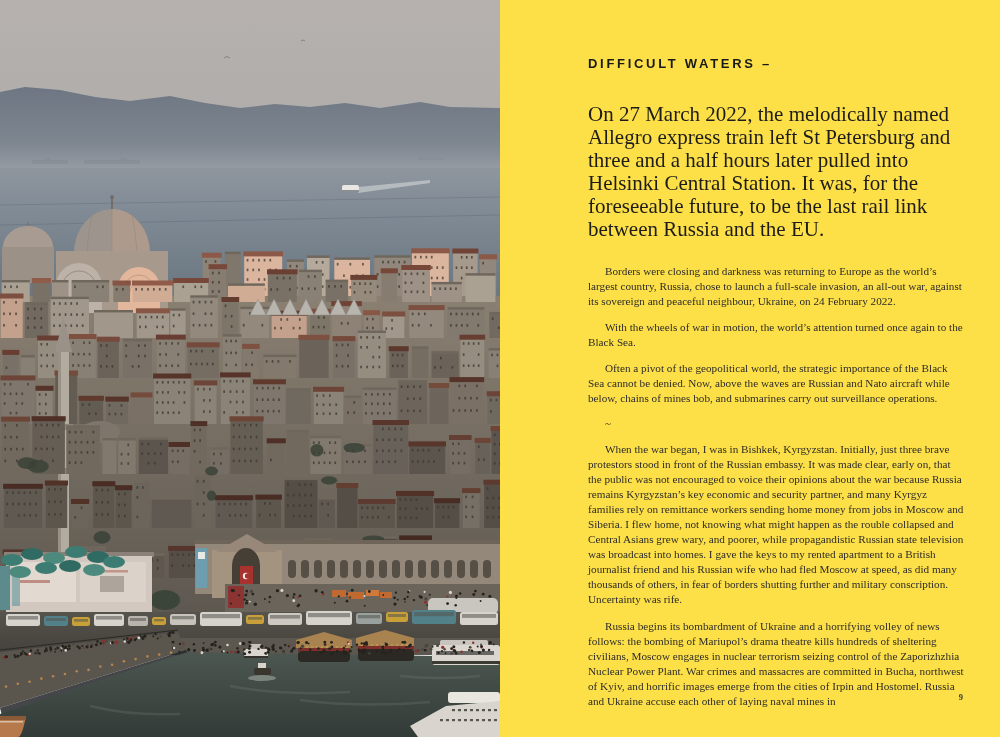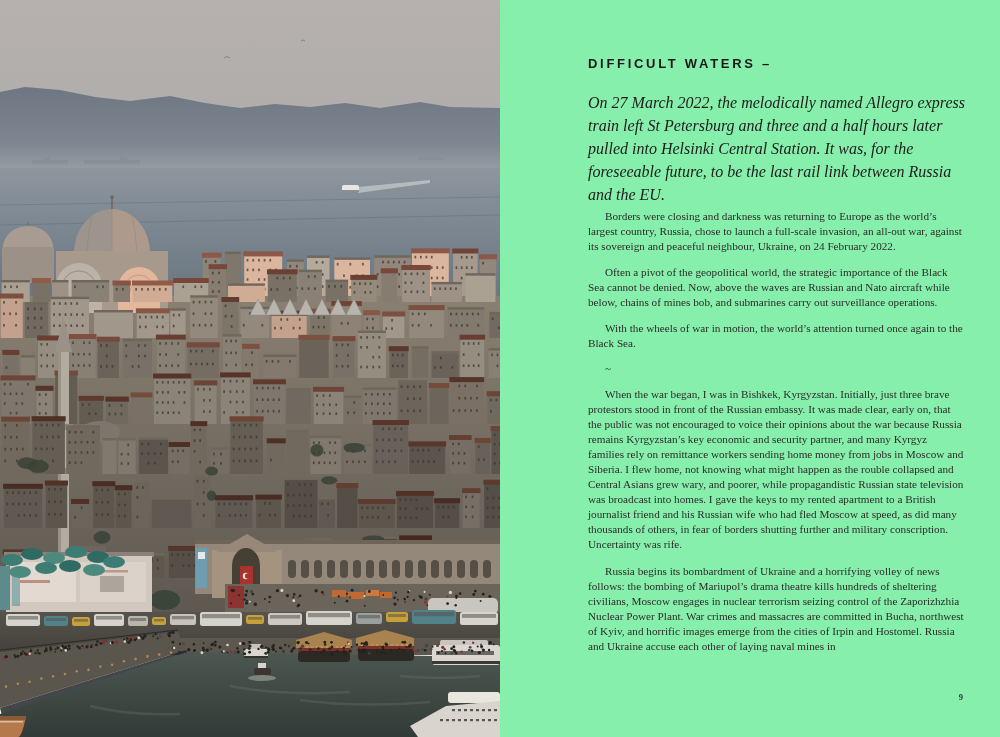--- a/index.html
+++ b/index.html
@@ -1,27 +1,27 @@
 <!DOCTYPE html>
 <html><head>
 <meta charset="utf-8">
 <style>
   html,body{margin:0;padding:0;background:#ffffff;}
   .spread{position:relative;width:1000px;height:737px;background:#fdfdfc;overflow:hidden;
           font-family:"Liberation Serif",serif;}
   .photo{position:absolute;left:0;top:0;width:500px;height:737px;margin:0;}
   .photo svg{display:block;}
   .page{position:absolute;left:500px;top:0;width:500px;height:737px;box-sizing:border-box;
-        padding:54px 35px 0 88px;background:#86efac;}
+        padding:54px 35px 0 88px;background:#fde047;}
   h1{margin:0;font-family:"Liberation Sans",sans-serif;font-size:13px;color:#19191a;
      font-weight:700;letter-spacing:2.7px;line-height:1.6;}
   h1 .l2{display:block;font-weight:400;letter-spacing:3.4px;color:#232324;}
-  .lead{font-size:16px;line-height:23px;color:#1d1c1b;margin:16px 0 0;font-style:italic;}
+  .lead{font-size:21px;line-height:23px;color:#1d1c1b;margin:28px 0 0;}
   .body-text{font-size:11.2px;line-height:15.1px;color:#2d2b29;margin:11px 0 0;text-indent:17px;}
-  .body-text.first{margin-top:3px;}
+  .body-text.first{margin-top:23px;}
   .sep{margin:9px 0 0;font-size:11.2px;line-height:15px;color:#2d2b29;padding-left:17px;}
   .page-num{position:absolute;right:37px;bottom:35px;font-size:8.5px;font-weight:700;color:#3a3a3a;}
 </style>
 </head>
 <body>
 
 <div class="spread">
 
   <figure class="photo" aria-label="Istanbul at dusk: mosque domes and minarets above the rooftops, the Galata Bridge crowded with people, buses on the waterfront and ferries on the Golden Horn, hazy hills across the water">
     <svg width="500" height="737" viewBox="0 0 500 737">
@@ -1895,20 +1895,20 @@
         </g>
     </svg>
   </figure>
 
   <main class="page">
     <h1>
       <span class="l1">DIFFICULT WATERS –</span>
     </h1>
     <p class="lead">On 27 March 2022, the melodically named Allegro express train left St Petersburg and three and a half hours later pulled into Helsinki Central Station. It was, for the foreseeable future, to be the last rail link between Russia and the EU.</p>
     <p class="body-text first">Borders were closing and darkness was returning to Europe as the world’s largest country, Russia, chose to launch a full-scale invasion, an all-out war, against its sovereign and peaceful neighbour, Ukraine, on 24 February 2022.</p>
+    <p class="body-text">With the wheels of war in motion, the world’s attention turned once again to the Black Sea.</p>
     <p class="body-text">Often a pivot of the geopolitical world, the strategic importance of the Black Sea cannot be denied. Now, above the waves are Russian and Nato aircraft while below, chains of mines bob, and submarines carry out surveillance operations.</p>
-    <p class="body-text">With the wheels of war in motion, the world’s attention turned once again to the Black Sea.</p>
     <div class="sep">~</div>
     <p class="body-text">When the war began, I was in Bishkek, Kyrgyzstan. Initially, just three brave protestors stood in front of the Russian embassy. It was made clear, early on, that the public was not encouraged to voice their opinions about the war because Russia remains Kyrgyzstan’s key economic and security partner, and many Kyrgyz families rely on remittance workers sending home money from jobs in Moscow and Siberia. I flew home, not knowing what might happen as the rouble collapsed and Central Asians grew wary, and poorer, while propagandistic Russian state television was broadcast into homes. I gave the keys to my rented apartment to a British journalist friend and his Russian wife who had fled Moscow at speed, as did many thousands of others, in fear of borders shutting further and military conscription. Uncertainty was rife.</p>
     <p class="body-text">Russia begins its bombardment of Ukraine and a horrifying volley of news follows: the bombing of Mariupol’s drama theatre kills hundreds of sheltering civilians, Moscow engages in nuclear terrorism seizing control of the Zaporizhzhia Nuclear Power Plant. War crimes and massacres are committed in Bucha, northwest of Kyiv, and horrific images emerge from the cities of Irpin and Hostomel. Russia and Ukraine accuse each other of laying naval mines in</p>
     <div class="page-num">9</div>
   </main>
 </div>
 
 </body></html>

